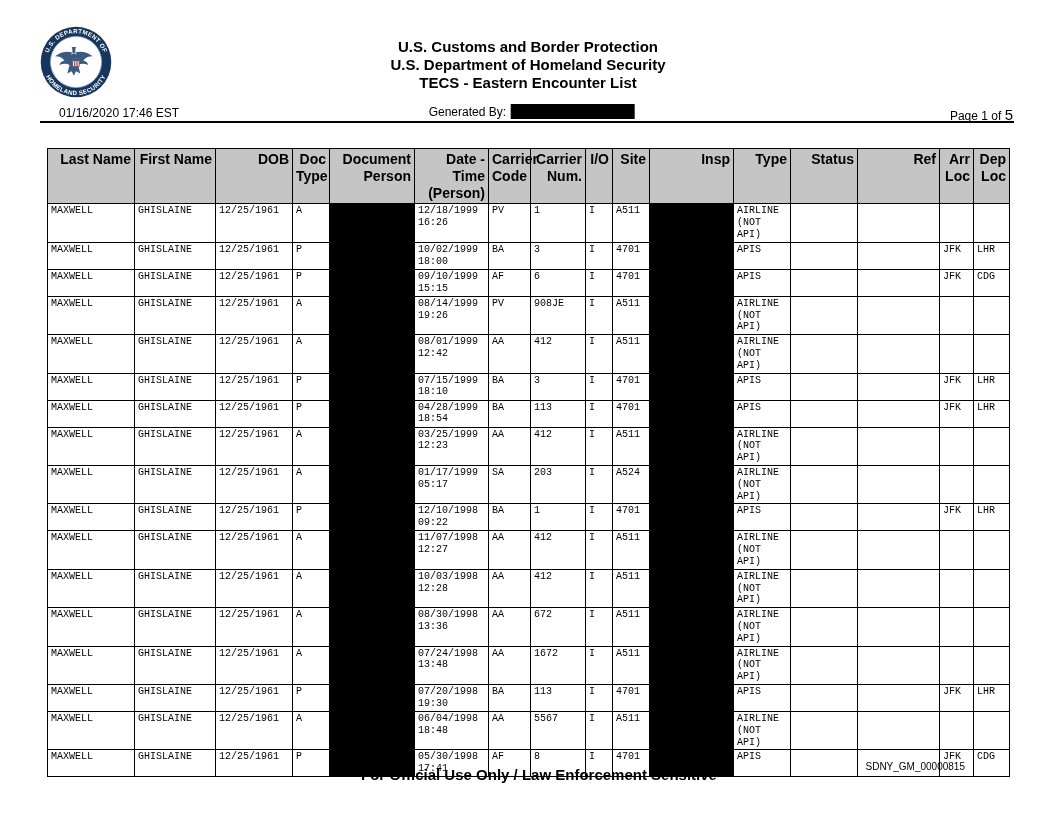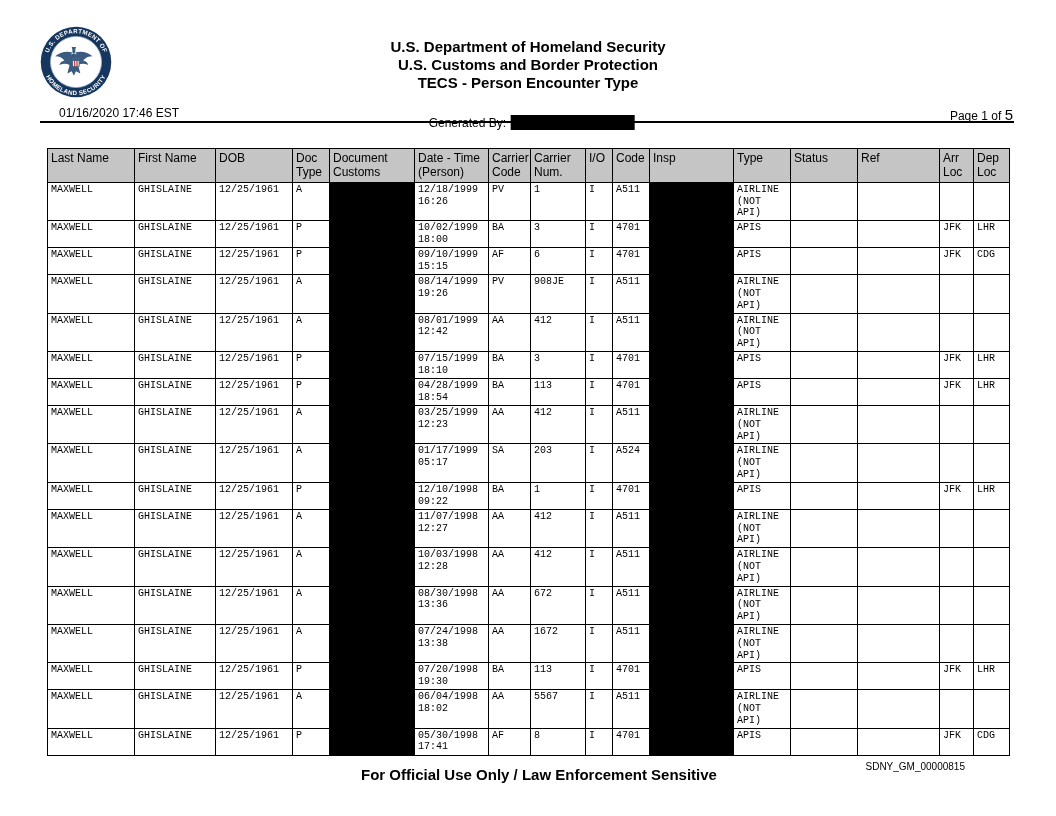--- a/index.html
+++ b/index.html
@@ -15,37 +15,37 @@
   }
 
   
   .seal { position: absolute; left: 40px; top: 26px; width: 72px; height: 72px; }
   .title-block {
     position: absolute; top: 38px; left: 0; width: 100%;
     text-align: center; font-weight: bold; font-size: 15px; line-height: 18px;
   }
   .info-row { position: absolute; top: 103px; left: 47px; right: 43px; height: 20px; font-size: 12px; margin-left: 12px; }
   .info-datetime { position: absolute; left: 0; top: 3px; }
-  .info-generated { position: absolute; left: 50%; transform: translateX(-52%); top: 12px; display: flex; align-items: center; gap: 5px; }
+  .info-generated { position: absolute; left: 50%; transform: translateX(-52%); top: 1px; display: flex; align-items: center; gap: 5px; }
   .redaction-inline { width: 124px; height: 15px; background: #000; }
   .info-page { position: absolute; right: 0; top: 3px; }
   .page-total { font-size: 15px; }
   .header-rule { position: absolute; top: 121px; left: 40px; right: 42px; border-top: 2px solid #000; }
 
   
   table.encounters {
     position: absolute; top: 148px; left: 47px; width: 962px;
     border-collapse: collapse; table-layout: fixed;
   }
   .encounters thead tr { height: 28px; }
   .encounters tbody tr { height: 27px; margin-left: 40px; }
   .encounters th {
     background: #c5c5c5; border: 1px solid #000;
-    font-family: "Liberation Sans", sans-serif; font-size: 12px; font-weight: normal;
-    text-align: left; vertical-align: top; padding: 2px 3px; line-height: 1.2;
+    font-family: "Liberation Sans", sans-serif; font-size: 14px; font-weight: bold;
+    text-align: right; vertical-align: top; padding: 2px 3px; line-height: 1.2;
   }
   .encounters td {
     border: 1px solid #000;
     font-family: "Liberation Mono", "DejaVu Sans Mono", monospace;
     font-size: 10px; text-align: left; vertical-align: top;
     padding: 1px 3px; line-height: 1.18; overflow: hidden; word-wrap: break-word;
   }
   td.redacted { background: #000; }
 
   
@@ -80,23 +80,23 @@
     <g>
       <rect x="45.5" y="45" width="9" height="11" fill="#ffffff" stroke="#3b5a80" stroke-width="1"></rect>
       <rect x="45.5" y="45" width="9" height="3.5" fill="#3b5a80"></rect>
       <rect x="47.3" y="48.5" width="1.3" height="7.5" fill="#b5413c"></rect>
       <rect x="49.6" y="48.5" width="1.3" height="7.5" fill="#b5413c"></rect>
       <rect x="51.9" y="48.5" width="1.3" height="7.5" fill="#b5413c"></rect>
     </g>
   </svg>
 
   <div class="title-block">
+    <div>U.S. Customs and Border Protection</div>
     <div>U.S. Department of Homeland Security</div>
-    <div>U.S. Customs and Border Protection</div>
-    <div>TECS - Person Encounter Type</div>
+    <div>TECS - Eastern Encounter List</div>
   </div>
 
   <div class="info-row">
     <span class="info-datetime">01/16/2020 17:46 EST</span>
     <span class="info-generated">
       <span>Generated By:</span>
       <span class="redaction-inline"></span>
     </span>
     <span class="info-page">
       <span>Page 1 of</span>
@@ -123,26 +123,26 @@
         <col style="width:82px">
         <col style="width:34px">
         <col style="width:36px">
     </colgroup>
     <thead>
       <tr>
           <th>Last Name</th>
           <th>First Name</th>
           <th>DOB</th>
           <th>Doc Type</th>
-          <th>Document Customs</th>
+          <th>Document Person</th>
           <th>Date - Time (Person)</th>
           <th>Carrier Code</th>
           <th>Carrier Num.</th>
           <th>I/O</th>
-          <th>Code</th>
+          <th>Site</th>
           <th>Insp</th>
           <th>Type</th>
           <th>Status</th>
           <th>Ref</th>
           <th>Arr Loc</th>
           <th>Dep Loc</th>
         </tr>
     </thead>
     <tbody>
         <tr>
@@ -419,21 +419,21 @@
       <td></td>
     </tr>
         <tr>
       <td>MAXWELL</td>
       <td>GHISLAINE</td>
       <td>12/25/1961</td>
       <td>A</td>
       <td class="redacted"></td>
       <td>
         <div>07/24/1998</div>
-        <div>13:38</div>
+        <div>13:48</div>
       </td>
       <td>AA</td>
       <td>1672</td>
       <td>I</td>
       <td>A511</td>
       <td class="redacted"></td>
       <td>AIRLINE (NOT API)</td>
       <td></td>
       <td></td>
       <td></td>
@@ -461,21 +461,21 @@
       <td>LHR</td>
     </tr>
         <tr>
       <td>MAXWELL</td>
       <td>GHISLAINE</td>
       <td>12/25/1961</td>
       <td>A</td>
       <td class="redacted"></td>
       <td>
         <div>06/04/1998</div>
-        <div>18:02</div>
+        <div>18:48</div>
       </td>
       <td>AA</td>
       <td>5567</td>
       <td>I</td>
       <td>A511</td>
       <td class="redacted"></td>
       <td>AIRLINE (NOT API)</td>
       <td></td>
       <td></td>
       <td></td>

